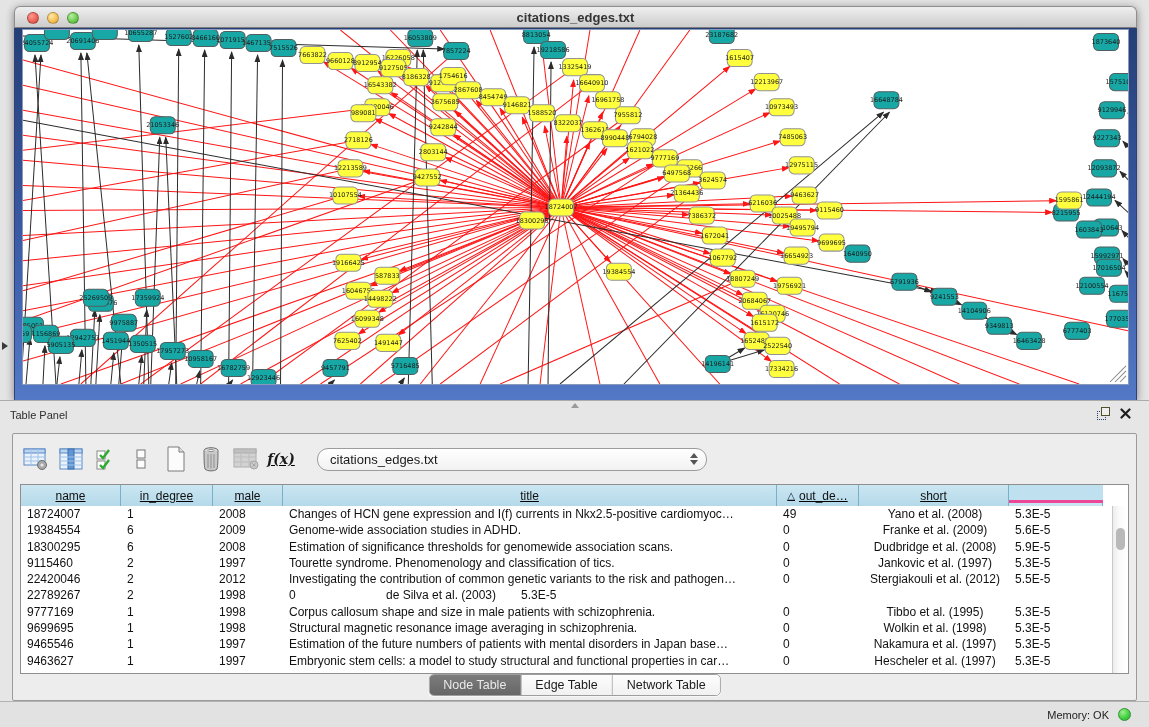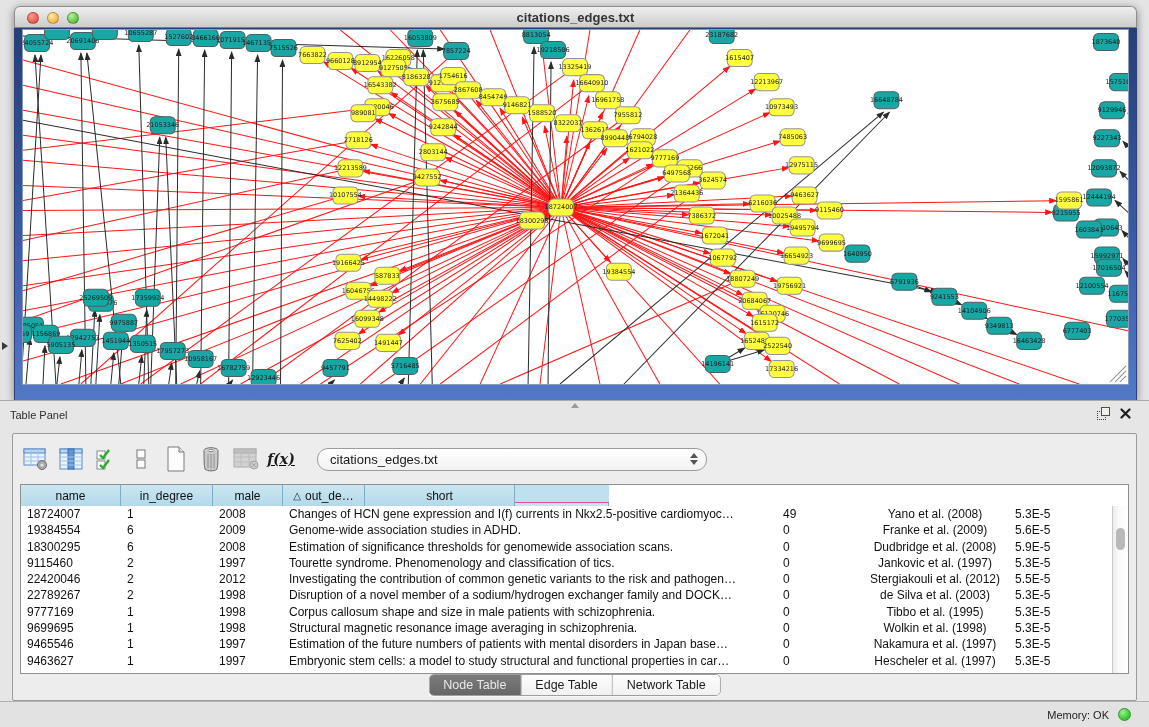--- a/index.html
+++ b/index.html
@@ -49,21 +49,21 @@
     border:1px solid #9C9C9C; border-radius:11px; display:flex; align-items:center; padding:0 8px 0 12px;
     font-size:13px; color:#1A1A1A; box-shadow:inset 0 1px 1px rgba(255,255,255,.8); }
   .combo .val { flex:1; }
   .stepper { display:flex; flex-direction:column; gap:2px; align-items:center; }
   .stepper .up { width:0;height:0;border-left:4px solid transparent;border-right:4px solid transparent;border-bottom:5px solid #555; }
   .stepper .dn { width:0;height:0;border-left:4px solid transparent;border-right:4px solid transparent;border-top:5px solid #555; }
 
   
   .table-box { position:absolute; left:7px; right:7px; top:50px; height:190px;
     background:#FFFFFF; border:1px solid #8F8F8F; overflow:hidden; }
-  .thead { display:flex; height:21px; border-bottom:4px solid #ec4899; background:#BFE0EE; }
+  .thead { display:flex; height:21px; border-bottom:6px solid #ec4899; background:#BFE0EE;text-decoration:underline; }
   .th { height:21px; border-right:1px solid #79AFC7; background:linear-gradient(#CBE6F2,#B4D9E9);
     font-size:12px; color:#111; display:flex; align-items:center; justify-content:center; overflow:hidden; white-space:nowrap; }
   .th.sorted .tri { color:#123; margin-right:4px; font-size:10px; }
   .th-gap { background:#FFFFFF; border-right:none; flex:1; }
   .tbody { position:absolute; left:0; right:16px; top:21px; bottom:0; overflow:hidden; }
   .tr { display:flex; height:16.3px; background:#FFFFFF; }
   .td { font-size:12px; color:#111; white-space:nowrap; overflow:hidden; padding:0 4px 0 6px; line-height:16.3px; }
   .td.center { text-align:center; }
   
   .vscroll { position:absolute; right:0; top:21px; bottom:0; width:16px;
@@ -625,20 +625,23 @@
       <div class="thead" id="thead">
           <div class="th" style="width: 100px;">
             <span>name</span>
           </div>
           <div class="th" style="width: 92px;">
             <span>in_degree</span>
           </div>
           <div class="th" style="width: 70px;">
             <span>male</span>
           </div>
+          <div class="th" style="width: 494px;">
+            <span>title</span>
+          </div>
           <div class="th sorted" style="width: 82px;">
             <span class="tri">△</span>
             <span>out_de…</span>
           </div>
           <div class="th" style="width: 150px;">
             <span>short</span>
           </div>
           <div class="th" style="width: 94px; margin-top: 18px;">
             <span>pagerank</span>
           </div>
@@ -687,21 +690,20 @@
             <div class="td" style="width: 70px;">2012</div>
             <div class="td" style="width: 494px;">Investigating the contribution of common genetic variants to the risk and pathogen…</div>
             <div class="td" style="width: 82px;">0</div>
             <div class="td center" style="width: 150px;">Stergiakouli et al. (2012)</div>
             <div class="td" style="width: 94px;">5.5E-5</div>
           </div>
           <div class="tr">
             <div class="td" style="width: 100px;">22789267</div>
             <div class="td" style="width: 92px;">2</div>
             <div class="td" style="width: 70px;">1998</div>
-            <div class="td" style="width: 494px;">Disruption of a novel member of a sodium/hydrogen exchanger family and DOCK…</div>
             <div class="td" style="width: 82px;">0</div>
             <div class="td center" style="width: 150px;">de Silva et al. (2003)</div>
             <div class="td" style="width: 94px;">5.3E-5</div>
           </div>
           <div class="tr">
             <div class="td" style="width: 100px;">9777169</div>
             <div class="td" style="width: 92px;">1</div>
             <div class="td" style="width: 70px;">1998</div>
             <div class="td" style="width: 494px;">Corpus callosum shape and size in male patients with schizophrenia.</div>
             <div class="td" style="width: 82px;">0</div>

